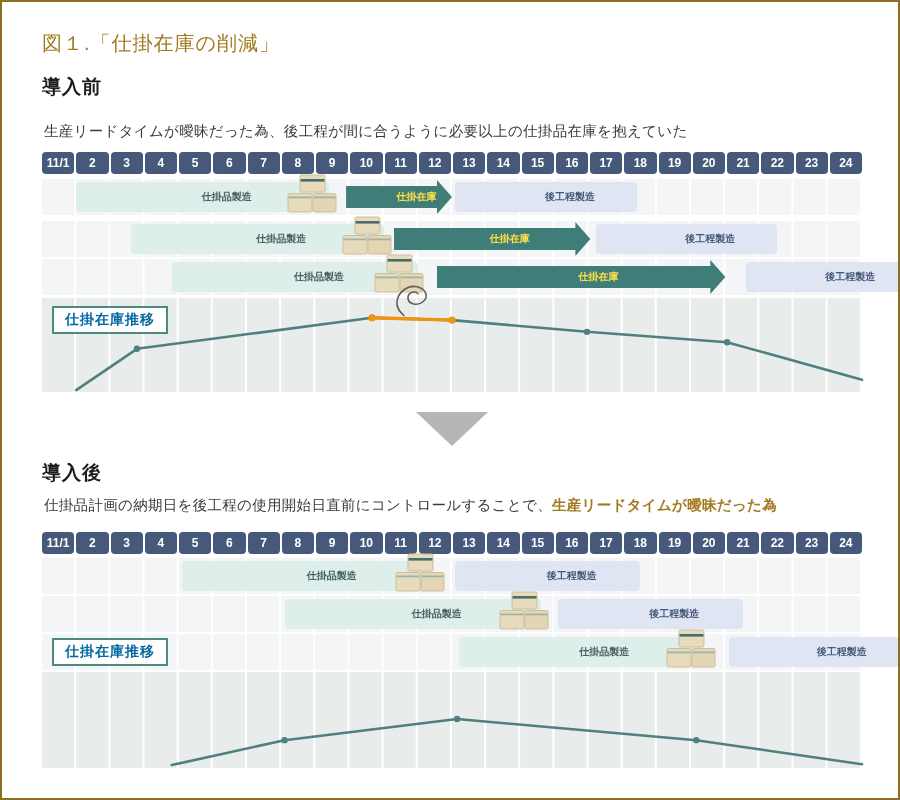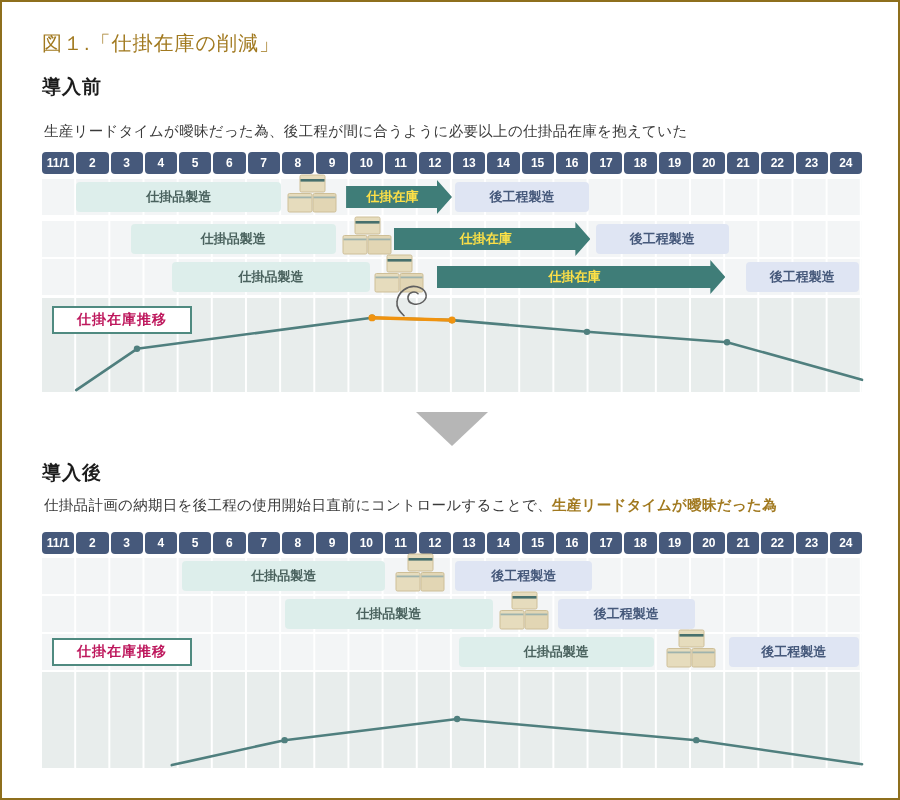--- a/index.html
+++ b/index.html
@@ -37,34 +37,34 @@
   }
   .band{
     position:absolute;left:0;width:100%;
     background-image:linear-gradient(to right,#e8edec calc(100% - 2px),#ffffff calc(100% - 2px));
     background-size:calc(100%/24) 100%;
   }
   .band svg{position:absolute;left:0;top:0;overflow:visible;}
   .bar{
     position:absolute;top:3px;height:30px;
     display:flex;align-items:center;justify-content:center;
-    font-size:13px;font-weight:600;white-space:nowrap;border-radius:4px;
+    font-size:10px;font-weight:600;white-space:nowrap;border-radius:4px;padding-left:48px;
   }
   .bar.process{background:#ddeeeb;color:#4a625e;}
   .bar.after{background:#dfe5f3;color:#46597b;text-align:right;}
   .bar.arrow{
     top:1px;height:34px;background:#3f7d78;color:#fde047;
     clip-path:polygon(0 6px,calc(100% - 15px) 6px,calc(100% - 15px) 0,100% 50%,calc(100% - 15px) 100%,calc(100% - 15px) calc(100% - 6px),0 calc(100% - 6px));
     padding-right:13px;box-sizing:border-box;
   }
   .boxes{position:absolute;width:52px;height:42px;top:-7px;}
   .trend-label{
     position:absolute;left:10px;top:8px;z-index:5;
-    background:#ffffff;border:2px solid #4f8a80;color:#be185d;
-    font-size:14px;font-weight:bold;letter-spacing:1px;padding:3px 23px;white-space:nowrap;
+    background:#ffffff;border:2px solid #4f8a80;color:#0369a1;
+    font-size:14px;font-weight:bold;letter-spacing:1px;padding:3px 11px;white-space:nowrap;
   }
   .trend-label.in-rows{top:106px;}
   .triangle{
     position:absolute;width:0;height:0;
     border-left:36px solid transparent;border-right:36px solid transparent;
     border-top:34px solid #b6b6b6;
   }
 </style>
 </head>
 <body>

